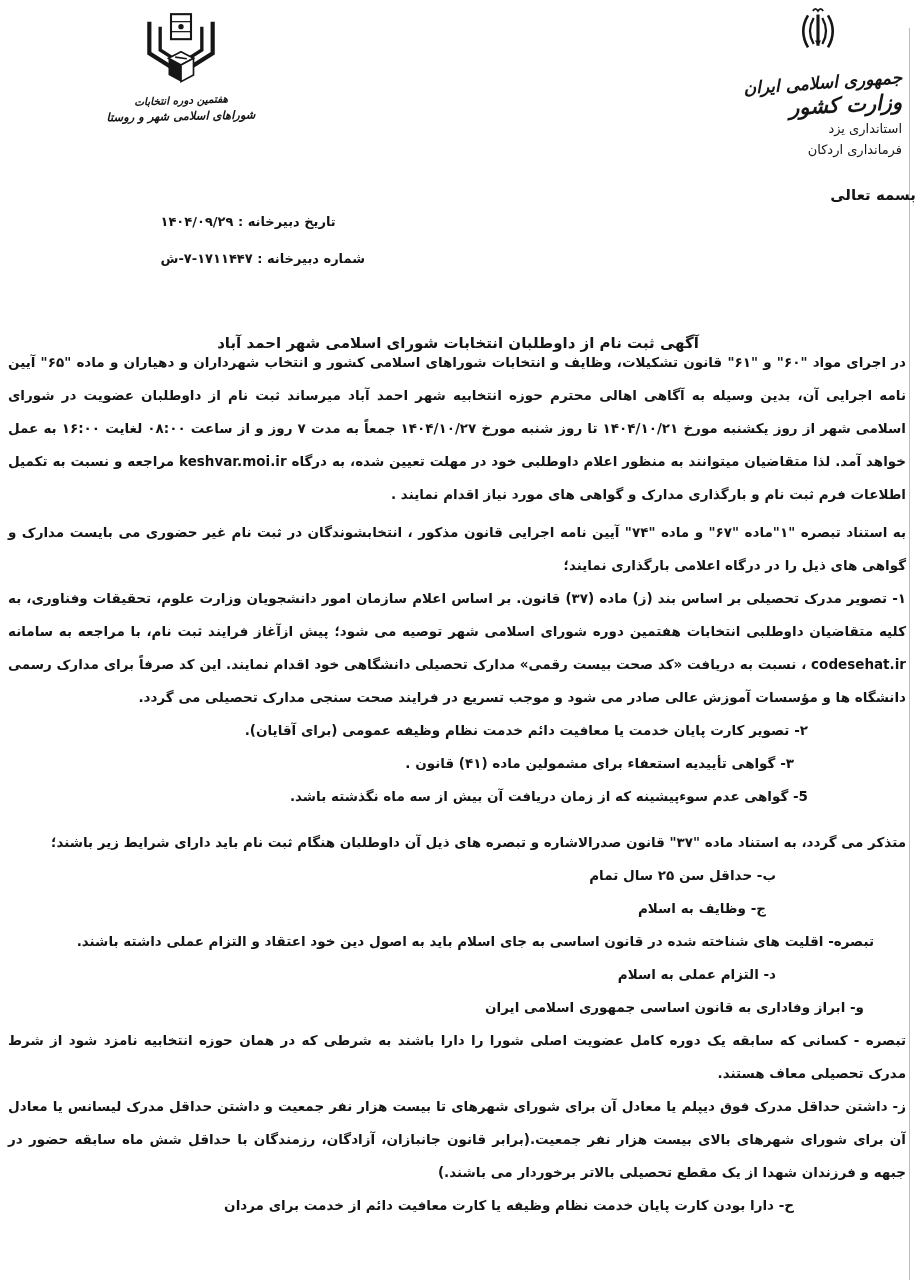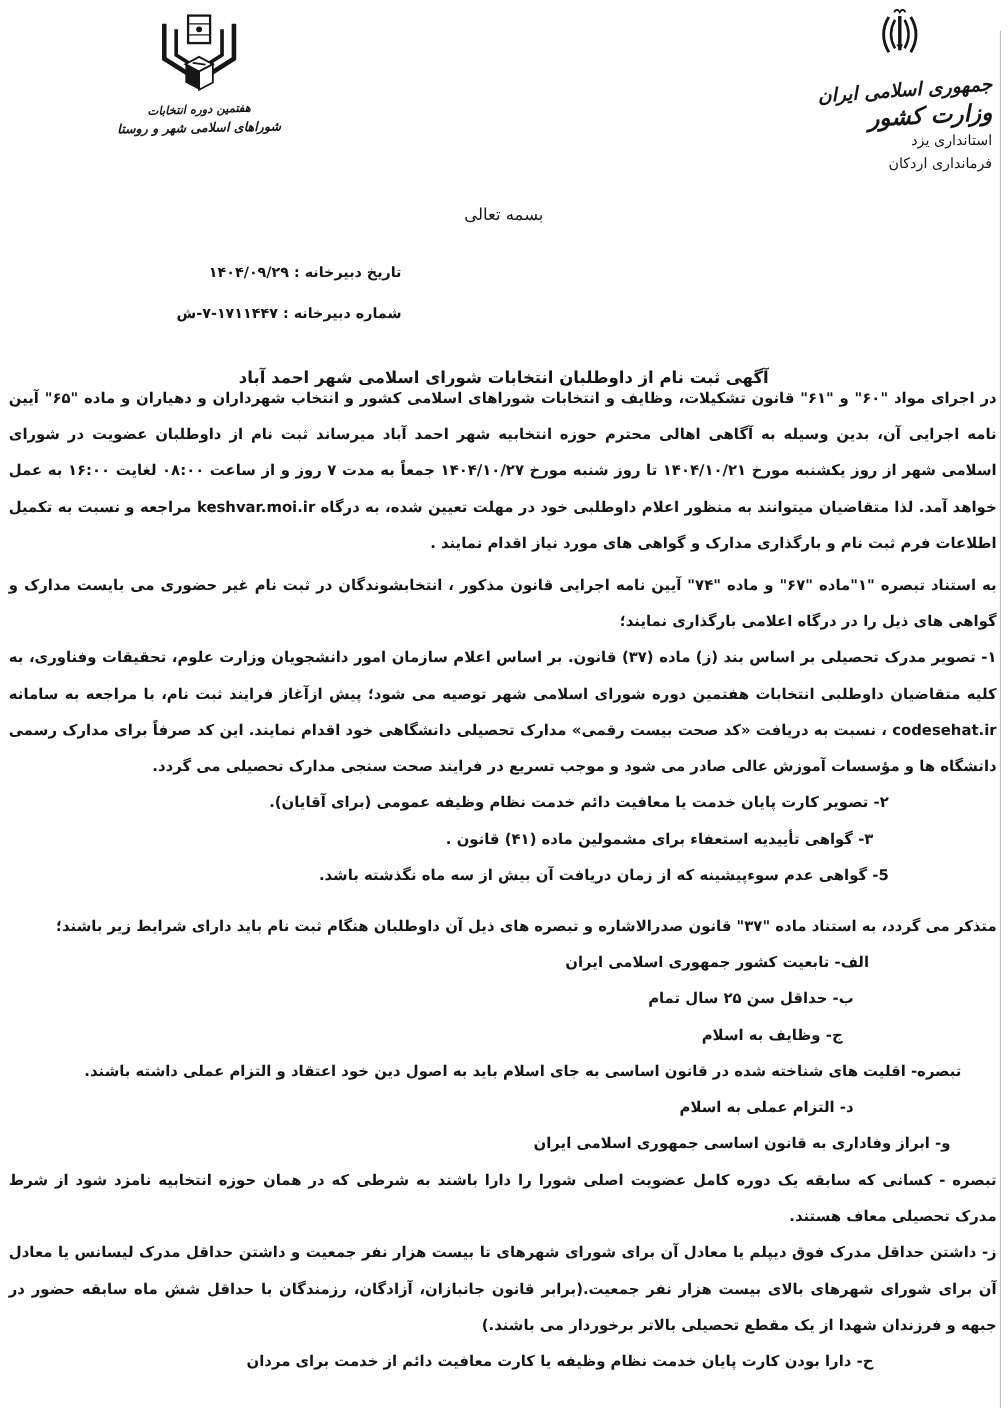--- a/index.html
+++ b/index.html
@@ -21,22 +21,22 @@
   .election .cap2{font-size:11.5px;font-weight:bold;font-style:italic;line-height:17px;transform:rotate(-1deg);}
 
   
   .gov{position:absolute;top:2px;right:14px;width:178px;direction:rtl;text-align:right;}
   .gov .emblem{text-align:center;padding-left:10px;}
   .gov .cal1{font-size:17px;font-weight:bold;font-style:italic;line-height:23px;margin-top:2px;transform:rotate(-4deg);transform-origin:right center;white-space:nowrap;}
   .gov .cal2{font-size:21px;font-weight:bold;font-style:italic;line-height:27px;transform:rotate(-3deg);transform-origin:right center;}
   .gov .sub{font-size:13px;font-weight:normal;line-height:17px;margin-top:4px;}
 
   
-  .besmellah{position:absolute;top:186px;left:0;width:100%;text-align:center;direction:rtl;font-size:15px;font-weight:normal;}
-  .meta{position:absolute;top:230px;right:551px;direction:rtl;text-align:right;font-size:13px;font-weight:bold;line-height:37px;white-space:nowrap;}
+  .besmellah{position:absolute;top:186px;left:0;width:100%;direction:rtl;font-size:15px;font-weight:bold;}
+  .meta{position:absolute;top:203px;right:551px;direction:rtl;text-align:left;font-size:13px;font-weight:bold;line-height:37px;white-space:nowrap;}
   .doc-title{position:absolute;top:293px;left:0;width:100%;text-align:center;direction:rtl;font-size:15px;font-weight:bold;margin-top:41px;}
 
   
   .body-text{
     position:absolute;top:346px;right:10px;left:8px;
     direction:rtl;
     font-size:13.5px;font-weight:bold;
     line-height:33px;
     text-align:justify;
   }
@@ -103,21 +103,20 @@
   <div class="doc-title">آگهی ثبت نام از داوطلبان انتخابات شورای اسلامی شهر احمد آباد</div>
 
   <div class="body-text">
     <p class="mb5">در اجرای مواد  "۶۰"  و  "۶۱" قانون تشکیلات، وظایف و انتخابات شوراهای اسلامی کشور و انتخاب شهرداران و دهیاران و ماده "۶۵" آیین نامه اجرایی آن، بدین وسیله به آگاهی اهالی محترم حوزه انتخابیه شهر احمد آباد میرساند ثبت نام از داوطلبان عضویت در شورای اسلامی شهر از روز یکشنبه مورخ ۱۴۰۴/۱۰/۲۱ تا روز شنبه مورخ  ۱۴۰۴/۱۰/۲۷  جمعاً به مدت ۷ روز و  از ساعت ۰۸:۰۰ لغایت ۱۶:۰۰ به عمل خواهد آمد. لذا متقاضیان میتوانند به منظور اعلام داوطلبی خود در مهلت تعیین شده، به درگاه keshvar.moi.ir  مراجعه و نسبت به تکمیل اطلاعات فرم ثبت نام و بارگذاری مدارک و گواهی های مورد نیاز اقدام نمایند .</p>
     <p>به استناد تبصره "۱"ماده "۶۷" و ماده "۷۴" آیین نامه اجرایی قانون مذکور ، انتخابشوندگان در ثبت نام غیر حضوری می بایست مدارک و گواهی های ذیل را در درگاه اعلامی بارگذاری نمایند؛</p>
     <p>۱- تصویر مدرک تحصیلی بر اساس بند (ز) ماده (۳۷) قانون.   بر اساس اعلام سازمان امور دانشجویان وزارت علوم، تحقیقات وفناوری، به کلیه متقاضیان داوطلبی انتخابات هفتمین دوره شورای اسلامی شهر توصیه می شود؛ پیش ازآغاز فرایند ثبت نام، با مراجعه به سامانه codesehat.ir ، نسبت به دریافت «کد صحت بیست  رقمی» مدارک تحصیلی دانشگاهی خود اقدام نمایند. این کد صرفاً برای مدارک رسمی دانشگاه ها و مؤسسات آموزش عالی صادر می شود و موجب تسریع در فرایند صحت  سنجی مدارک تحصیلی می گردد.</p>
     <p class="in98">۲-  تصویر کارت پایان خدمت یا معافیت دائم خدمت نظام وظیفه عمومی (برای آقایان).</p>
     <p class="in112">۳- گواهی تأییدیه استعفاء برای مشمولین ماده (۴۱) قانون .</p>
     <p class="in98 mb13">5- گواهی عدم سوءپیشینه که از زمان دریافت آن بیش از سه ماه نگذشته باشد.</p>
     <p>متذکر می گردد، به استناد ماده "۳۷" قانون صدرالاشاره و تبصره های ذیل آن داوطلبان هنگام ثبت نام باید دارای شرایط زیر باشند؛</p>
-    <p class="in116">الف- تابعیت کشور جمهوری اسلامی ایران</p>
     <p class="in130">ب- حداقل سن ۲۵ سال تمام</p>
     <p class="in140">ج- وظایف به اسلام</p>
     <p class="in32">تبصره- اقلیت های شناخته شده در قانون اساسی به جای اسلام باید به اصول دین خود اعتقاد و التزام عملی داشته باشند.</p>
     <p class="in130">د- التزام عملی به اسلام</p>
     <p class="in42">و- ابراز وفاداری به قانون اساسی جمهوری اسلامی ایران</p>
     <p>تبصره - کسانی که سابقه یک دوره کامل عضویت اصلی شورا را دارا باشند به شرطی که در همان حوزه انتخابیه نامزد شود از شرط مدرک تحصیلی معاف هستند.</p>
     <p>ز- داشتن حداقل مدرک فوق دیپلم یا معادل آن برای شورای شهرهای تا بیست هزار نفر جمعیت و داشتن حداقل مدرک لیسانس یا معادل آن برای شورای شهرهای بالای بیست هزار نفر جمعیت.(برابر قانون جانبازان، آزادگان، رزمندگان با حداقل شش ماه سابقه حضور در جبهه و فرزندان شهدا از یک مقطع تحصیلی بالاتر برخوردار می باشند.)</p>
     <p class="in112">ح- دارا بودن کارت پایان خدمت نظام وظیفه یا کارت معافیت دائم از خدمت برای مردان</p>
 
   </div>

